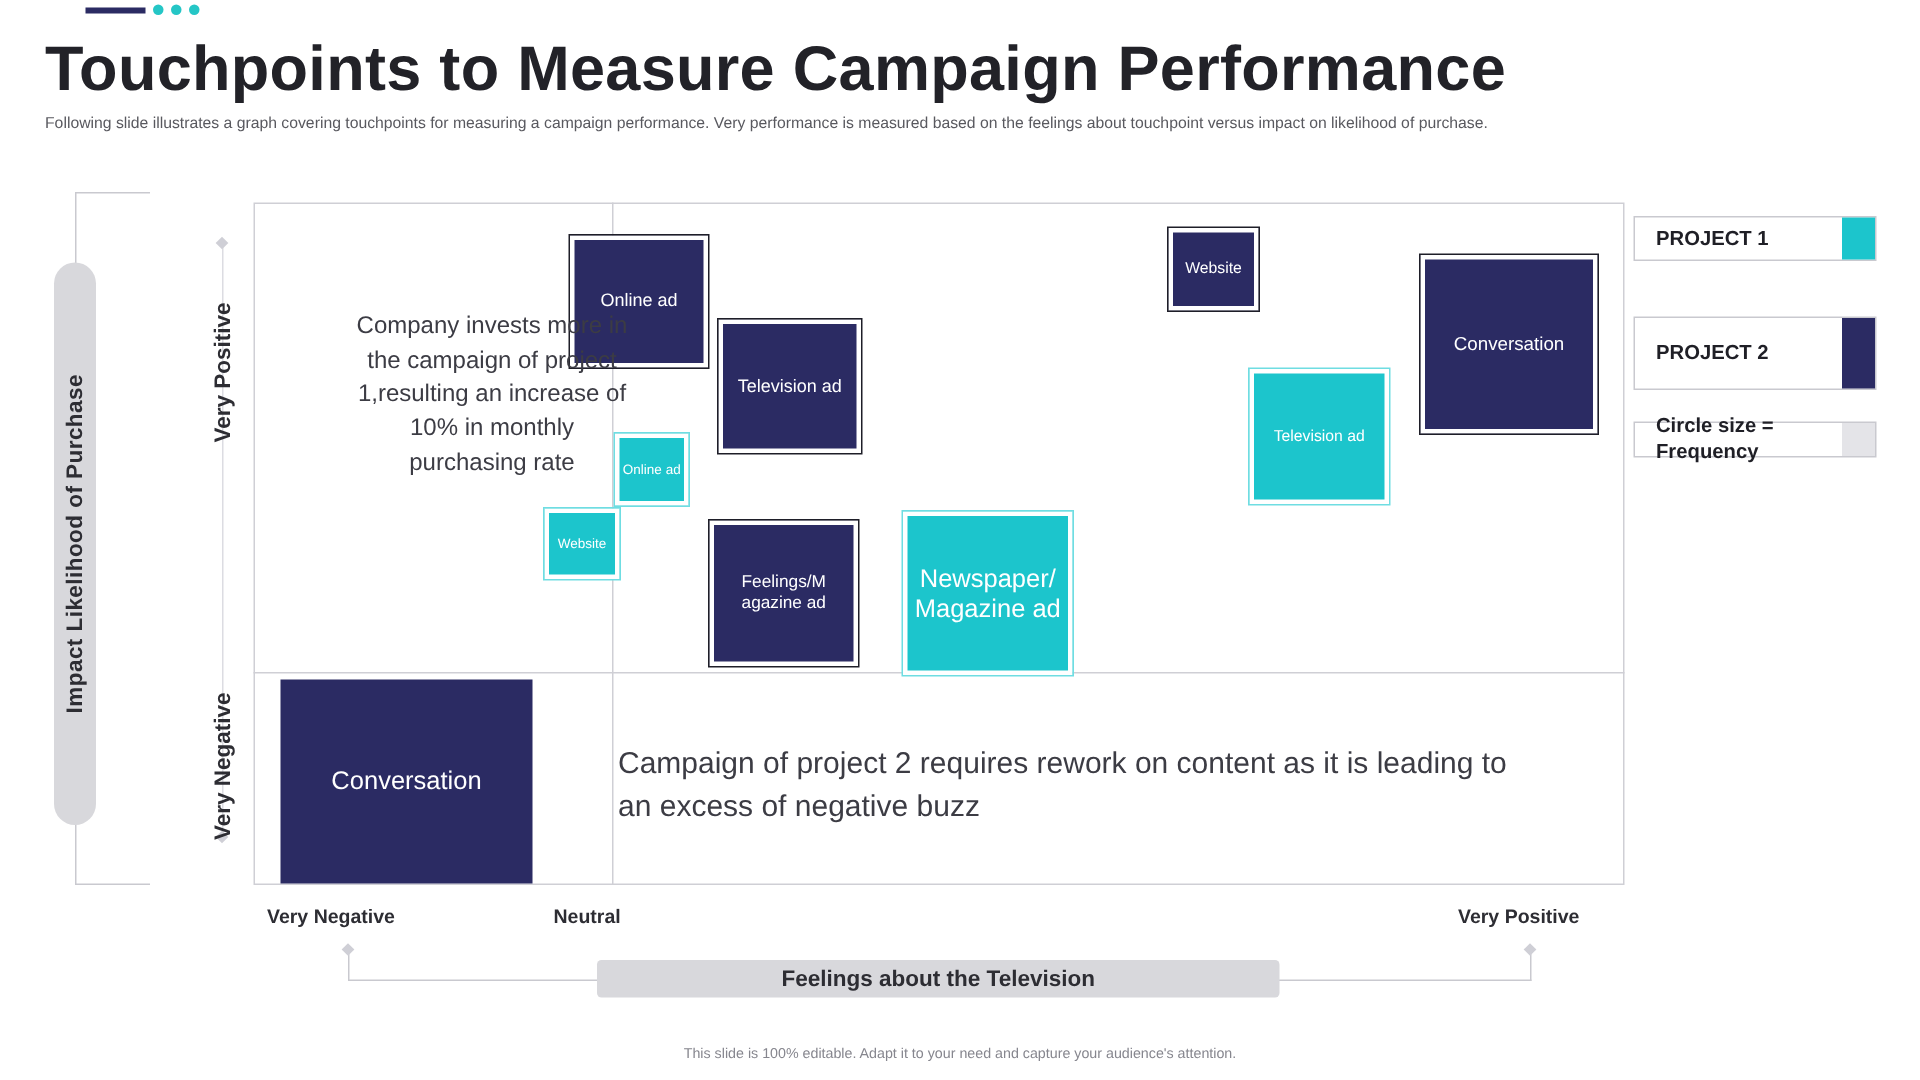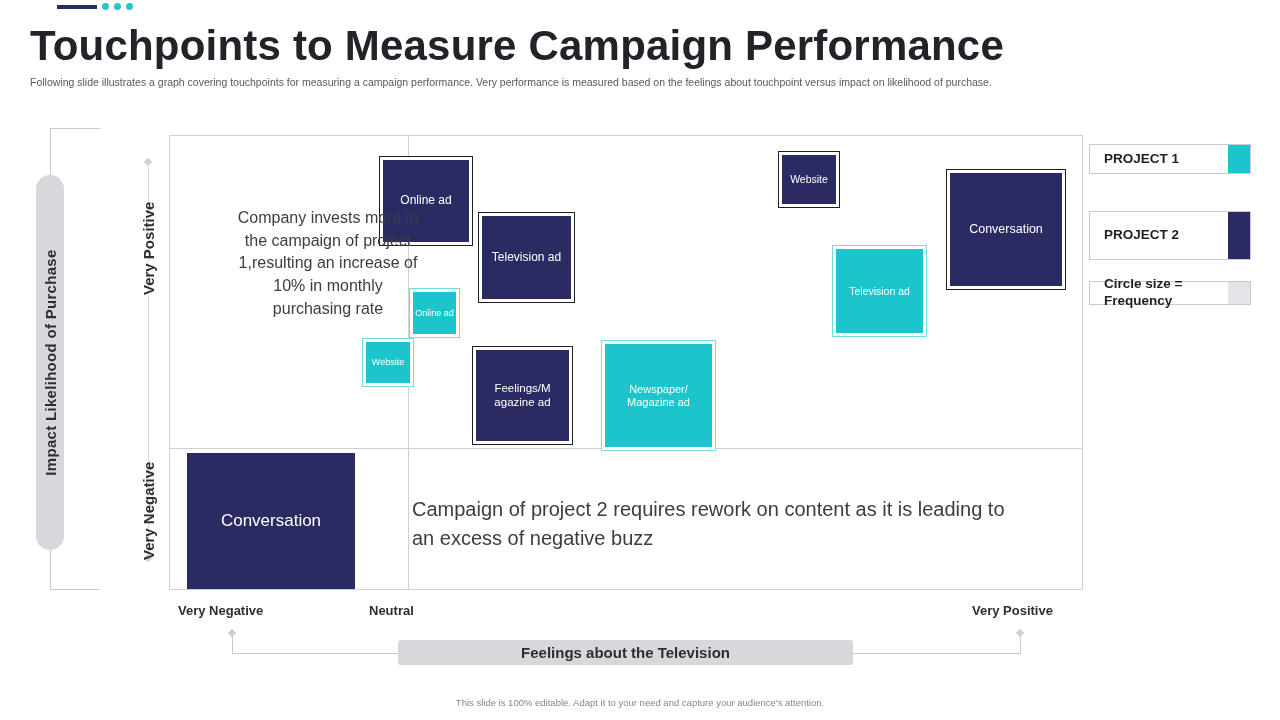--- a/index.html
+++ b/index.html
@@ -175,21 +175,21 @@
       </div>
       <div class="bub plain" style="left: 187px; top: 453px; width: 168px; height: 136px; font-size: 17px;">
         <span>Conversation</span>
       </div>
       <div class="bub teal" style="left: 410px; top: 289px; width: 49px; height: 48px; font-size: 9px;">
         <span>Online ad</span>
       </div>
       <div class="bub teal" style="left: 363px; top: 339px; width: 50px; height: 47px; font-size: 9px;">
         <span>Website</span>
       </div>
-      <div class="bub teal" style="left: 602px; top: 341px; width: 113px; height: 109px; font-size: 11px;">
+      <div class="bub teal" style="left: 602px; top: 341px; width: 113px; height: 109px; font-size: 17px;">
         <span>Newspaper/ Magazine ad</span>
       </div>
       <div class="bub teal" style="left: 833px; top: 246px; width: 93px; height: 90px; font-size: 10.5px;">
         <span>Television ad</span>
       </div>
     </div>
 
   <div class="note-left">Company invests more in the campaign of project 1,resulting an increase of 10% in monthly purchasing rate</div>
   <div class="note-bottom">Campaign of project 2 requires rework on content as it is leading to an excess of negative buzz</div>
 

